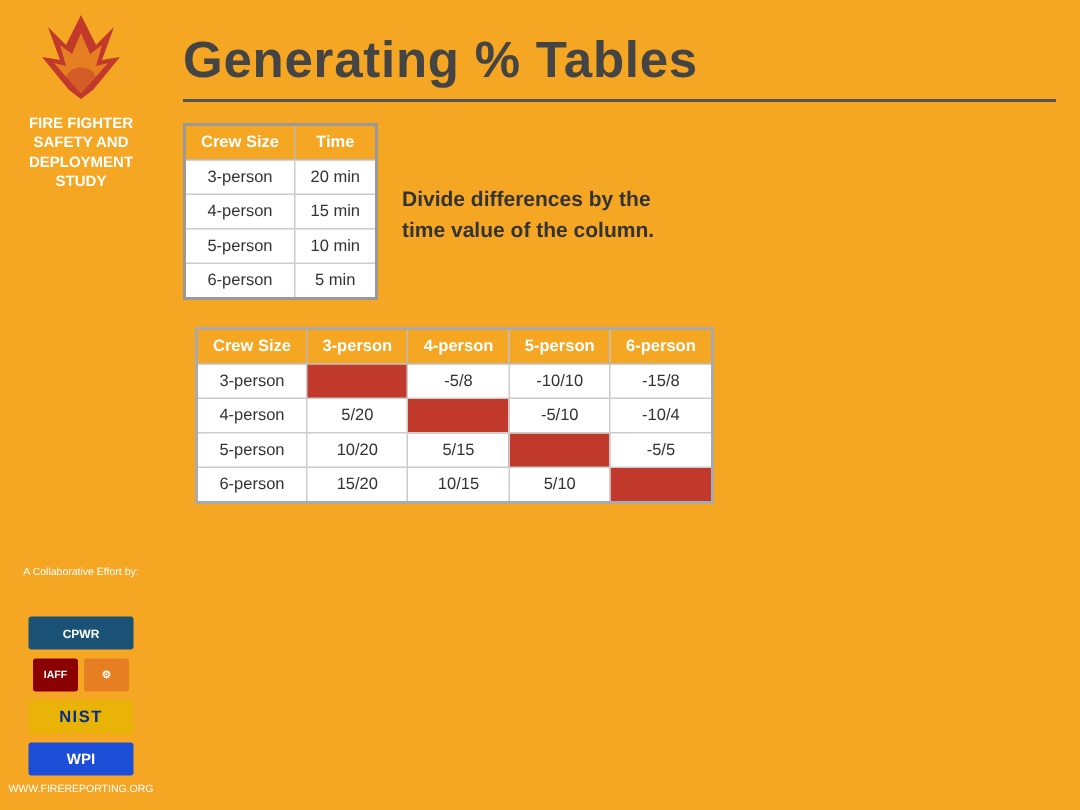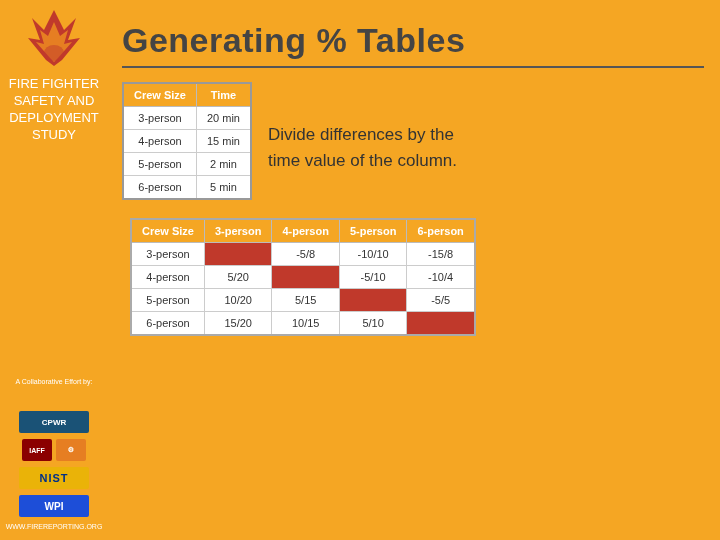--- a/index.html
+++ b/index.html
@@ -32,22 +32,22 @@
       gap: 4px;
     }
 
     #fire-icon {
       width: 60px;
       height: 60px;
     }
 
     #sidebar-title {
       color: white;
-      font-size: 13px;
-      font-weight: normal;
+      font-size: 10px;
+      font-weight: bold;
       text-align: center;
       line-height: 1.3;
       margin-top: 4px;
     }
 
     #sidebar-bottom {
       position: absolute;
       bottom: 10px;
       left: 0;
       width: 108px;
@@ -154,24 +154,24 @@
       border: 1px solid #ccc;
       text-align: center;
       background: white;
       color: #333;
     }
 
     
     #explanation {
       flex: 1;
       color: #333;
-      font-size: 17px;
+      font-size: 14px;
       line-height: 1.5;
       padding-top: 40px;
-      font-weight: normal;
+      font-weight: bold;
     }
 
     
     #large-table-section {
       margin-top: 18px;
       margin-left: 8px;
     }
 
     .matrix-table {
       border-collapse: collapse;
@@ -259,21 +259,21 @@
         <tr>
               <td>3-person</td>
               <td>20 min</td>
             </tr>
             <tr>
               <td>4-person</td>
               <td>15 min</td>
             </tr>
             <tr>
               <td>5-person</td>
-              <td>2 min</td>
+              <td>10 min</td>
             </tr>
             <tr>
               <td>6-person</td>
               <td>5 min</td>
             </tr>
           </tbody>
       </table>
     </div>
 
     <div id="explanation" style="white-space: pre-line;">Divide differences by the

